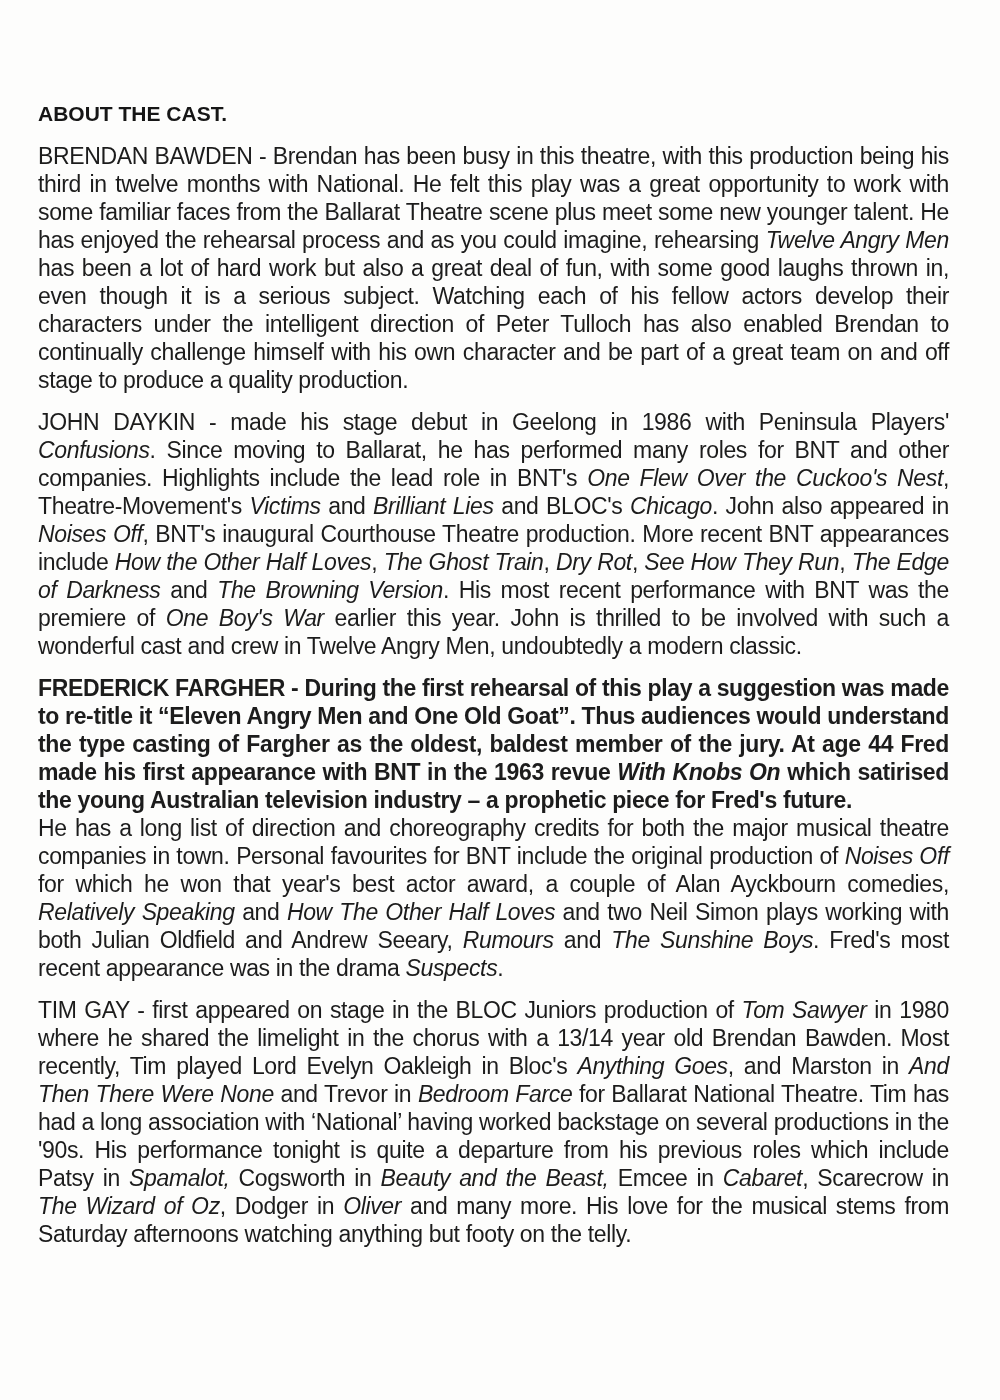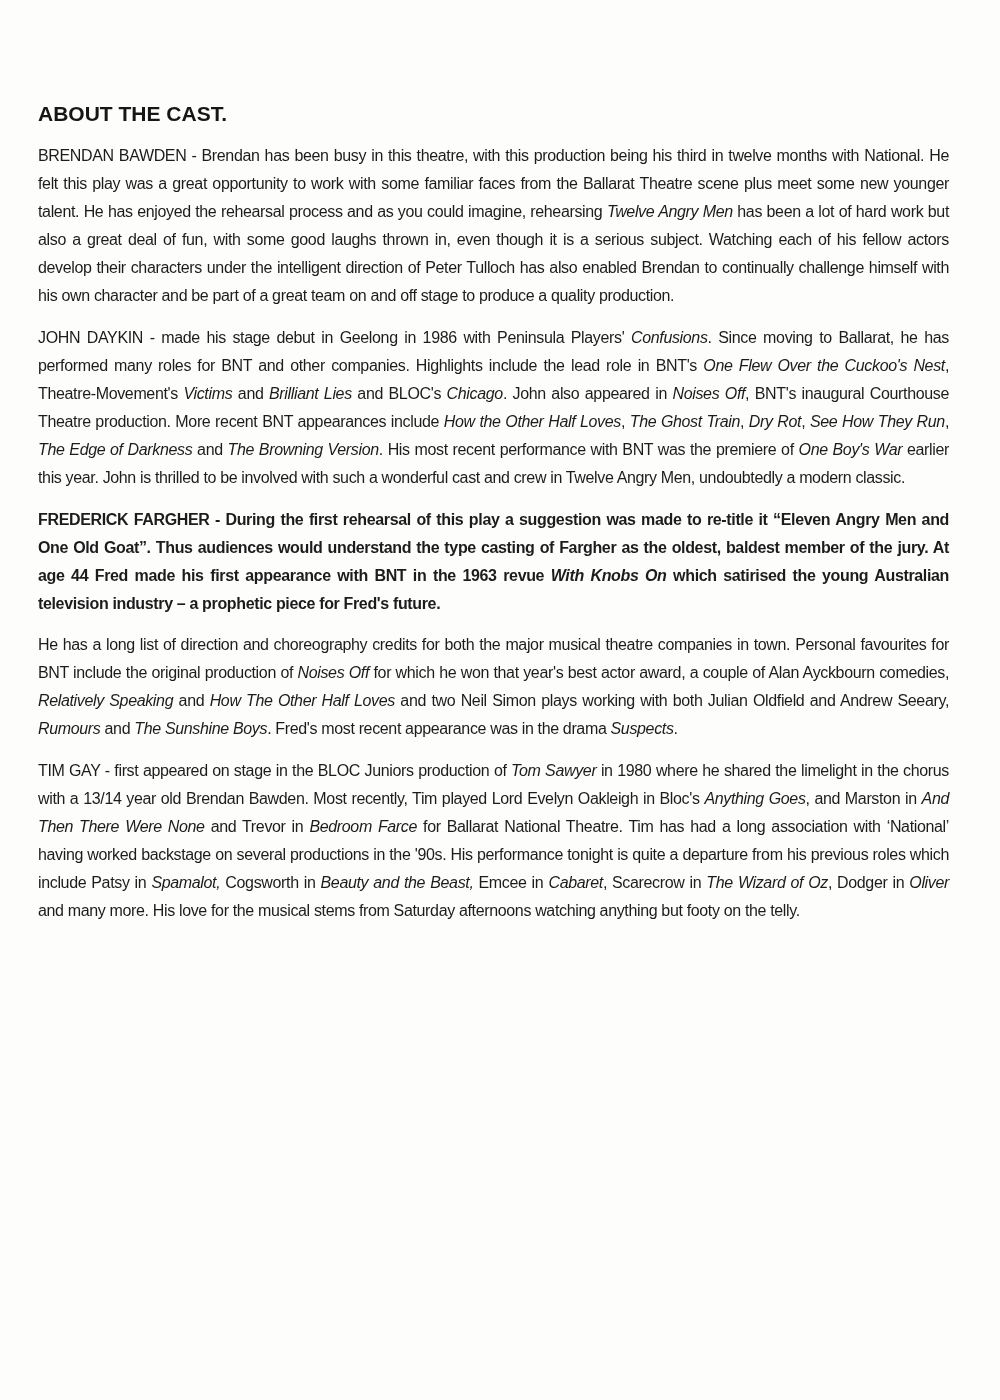--- a/index.html
+++ b/index.html
@@ -12,22 +12,22 @@
   .page { position: relative; width: 1000px; height: 1400px; border-radius: 23px; }
   .content {
     position: absolute; left: 38px; top: 99px; width: 911px;
   }
   h1.heading {
     margin: 0 0 13px 0;
     font-size: 21px; font-weight: bold; letter-spacing: 0;
     line-height: 30px; color: #161616;
   }
   .para {
-    margin: 13px 0 14px 0;
-    font-size: 16px;
+    margin: 0 0 14px 0;
+    font-size: 23px;
     line-height: 28px;
     text-align: justify;
     color: #1c1c1c;
     letter-spacing: -0.35px;
   }
   .para .seg-i { font-style: italic; }
   .para.tight { margin-bottom: 0; font-weight: bold; }
 </style>
 </head>
 <body>

